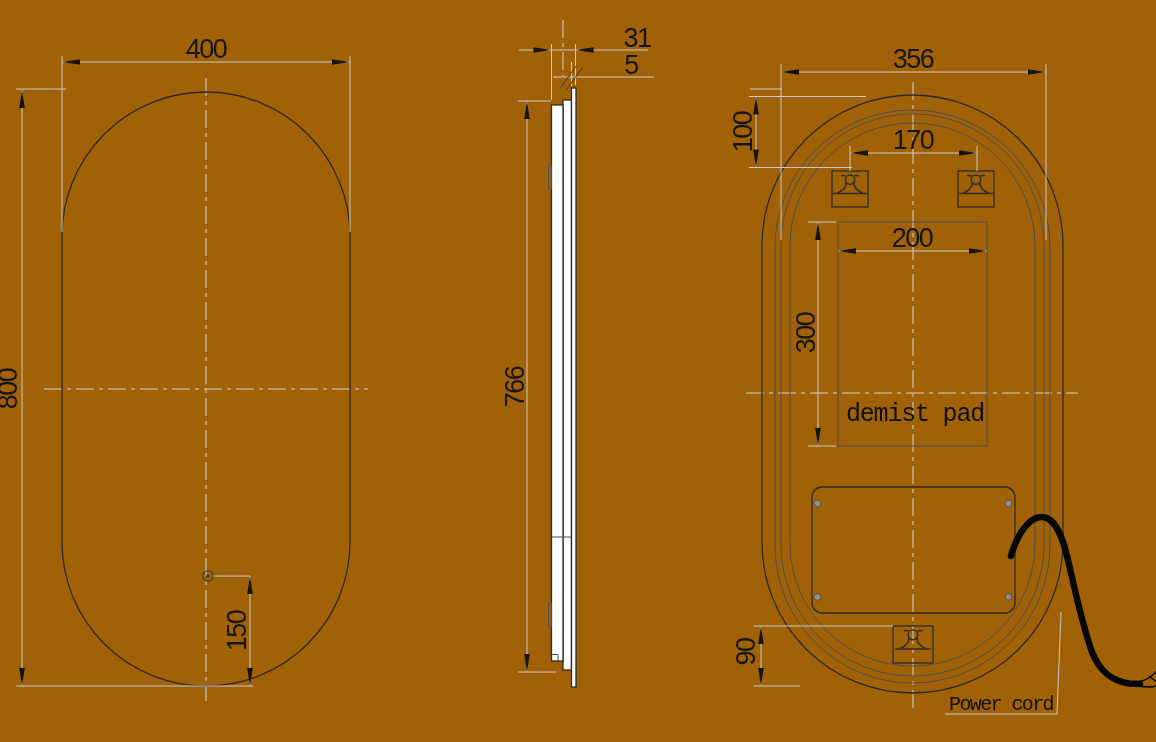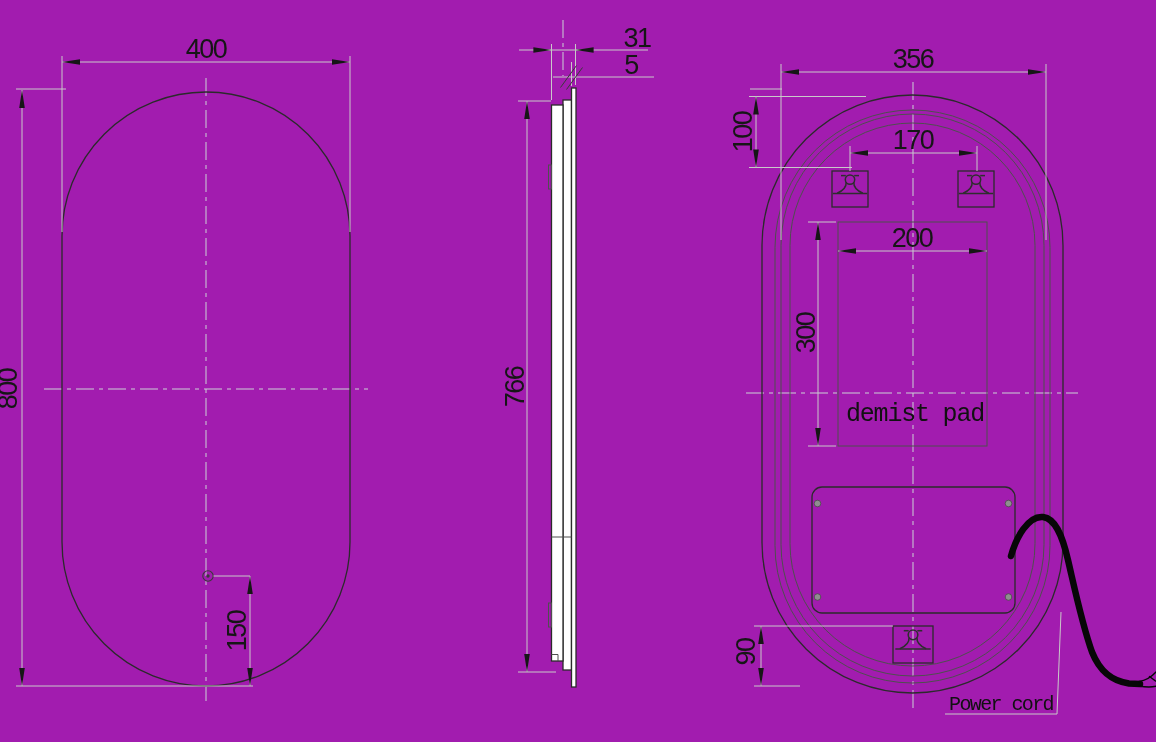--- a/index.html
+++ b/index.html
@@ -1,16 +1,16 @@
 <!DOCTYPE html>
 <html><head>
 <meta charset="utf-8">
 <style>
   html,body { margin:0; padding:0; background:#ffffff; }
-  .sheet { position:relative; width:1156px; height:742px; background:#a21caf; overflow:hidden; }
+  .sheet { position:relative; width:1156px; height:742px; background:#a16207; overflow:hidden; }
   svg { display:block; }
   .obj  { fill:none; stroke:#2b2b2b; stroke-width:1.3; }
   .objw { fill:#ffffff; stroke:#2b2b2b; stroke-width:1.3; }
   .obj2 { fill:none; stroke:#4f4f4f; stroke-width:1; }
   .dim  { fill:none; stroke:#c9c9c9; stroke-width:1; }
   .cl   { fill:none; stroke:#ccd2d6; stroke-width:1; stroke-dasharray:18 5 4 5; }
   .hatch{ fill:none; stroke:#3a3a3a; stroke-width:1; }
   .cord { fill:none; stroke:#070707; stroke-width:6.5; stroke-linecap:round; stroke-linejoin:round; }
   .cordf{ fill:none; stroke:#070707; stroke-width:1.4; stroke-linecap:round; }
   .num  { font-family:"Liberation Sans","DejaVu Sans",sans-serif; font-size:27px;

